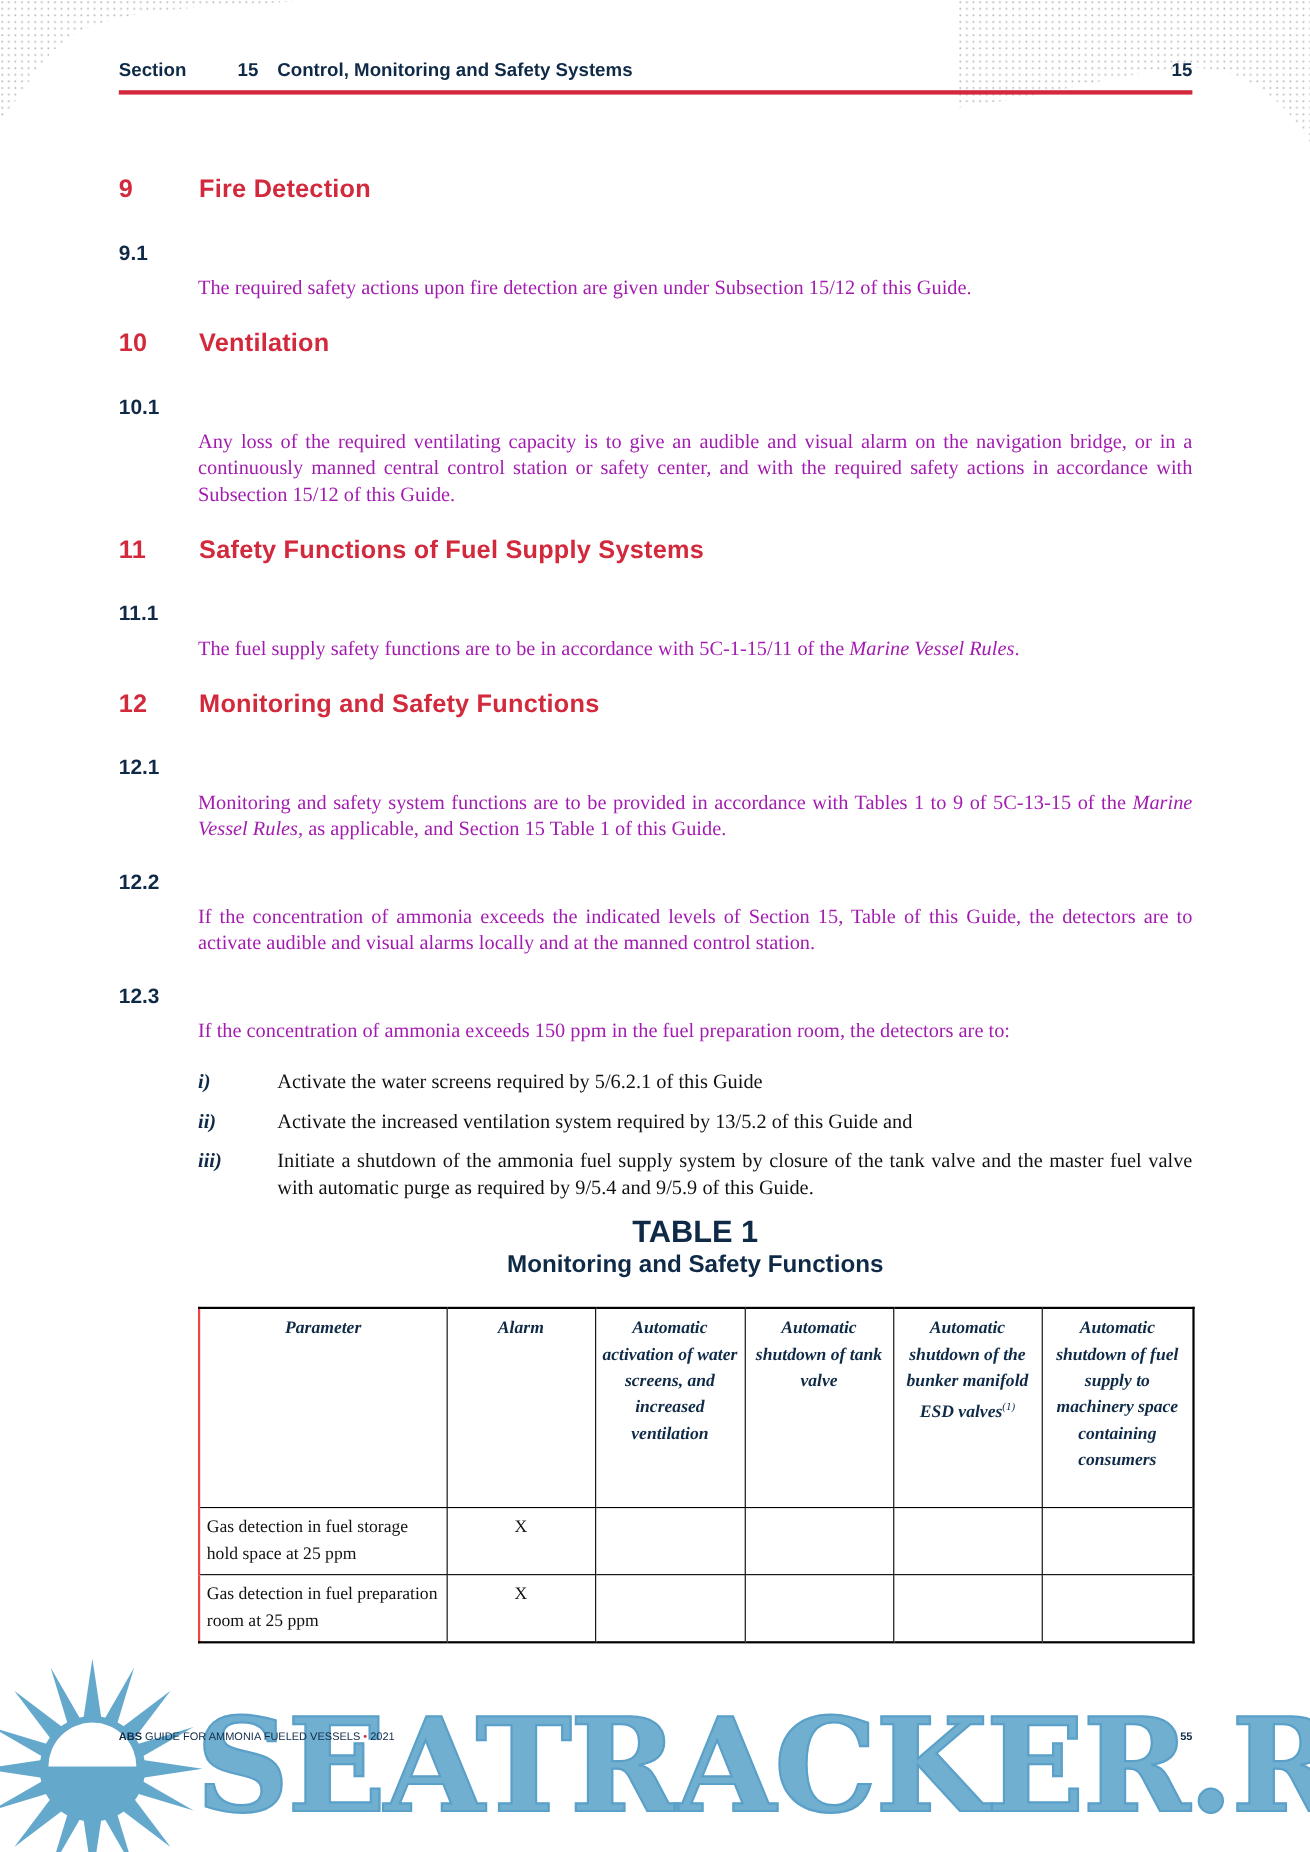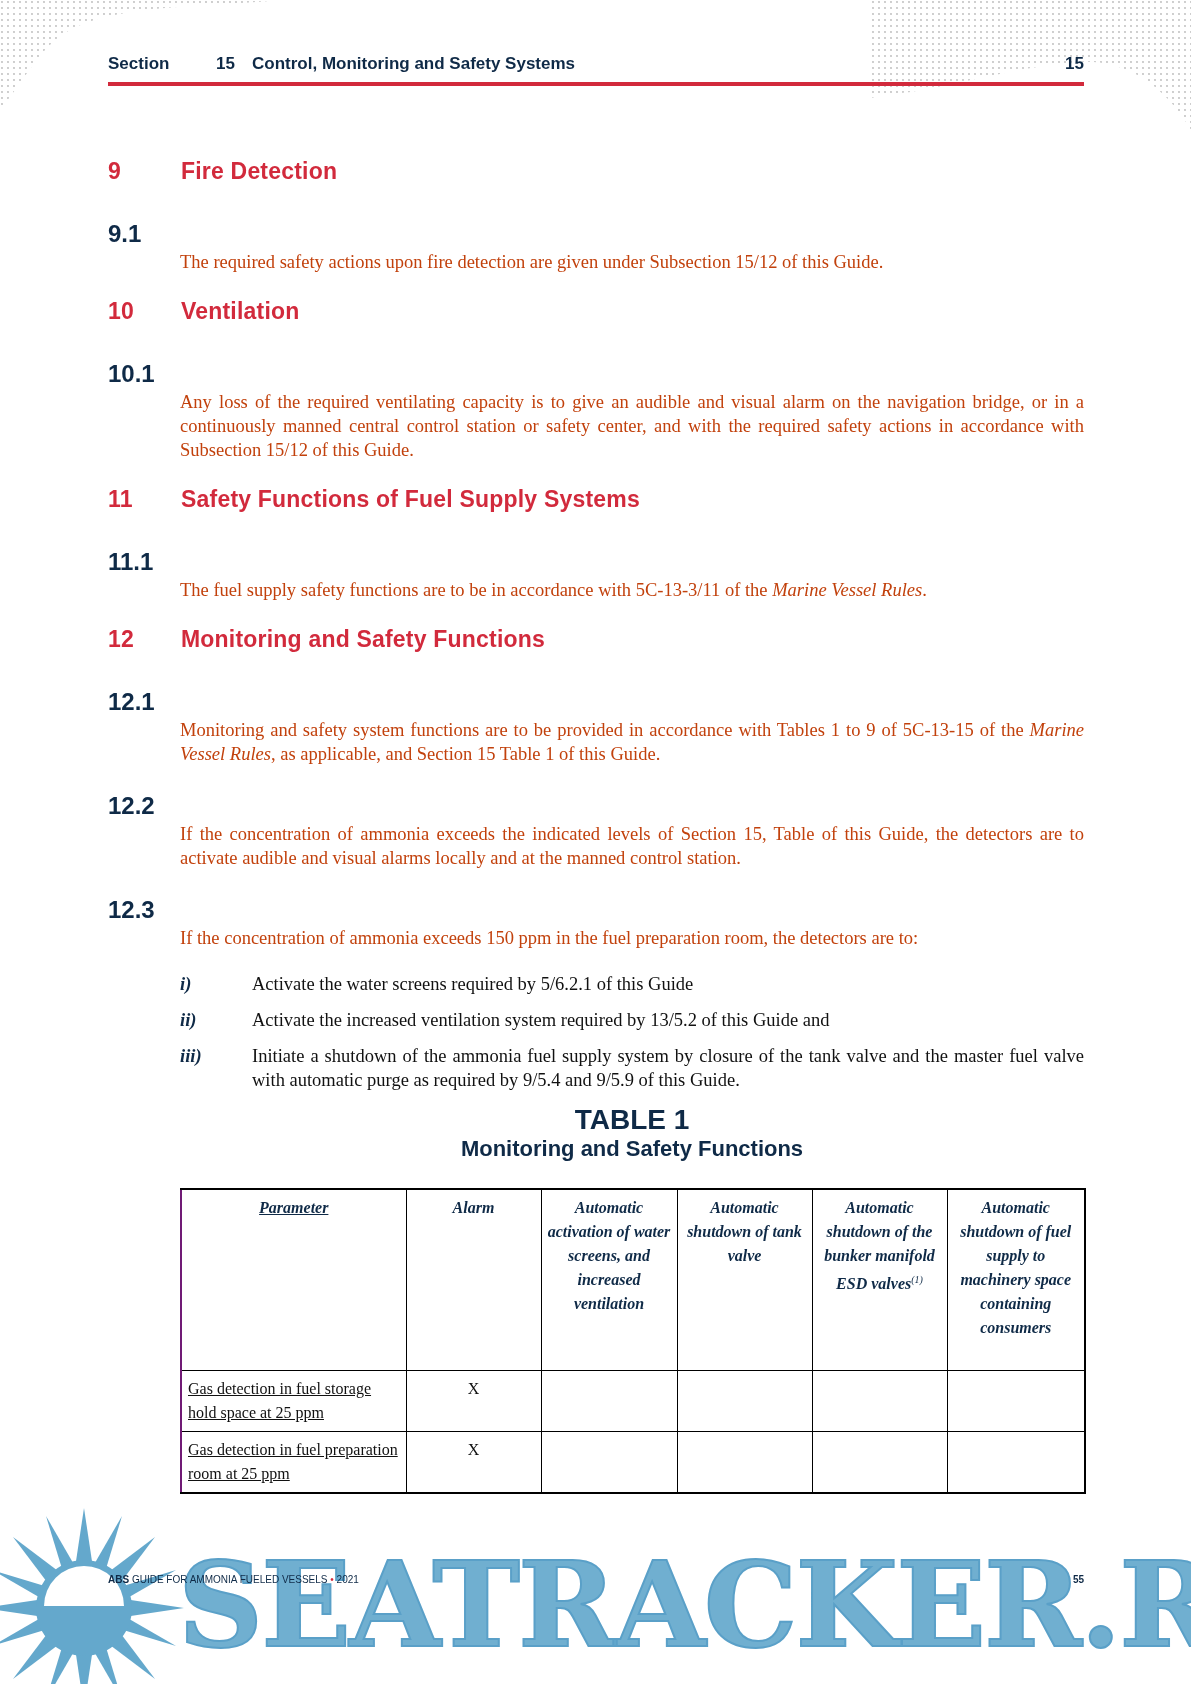--- a/index.html
+++ b/index.html
@@ -14,43 +14,43 @@
   .hdr .sec-label { position: absolute; left: 0; top: 0; }
   .hdr .sec-num { position: absolute; left: 108px; top: 0; }
   .hdr .sec-title { position: absolute; left: 144px; top: 0; }
   .hdr .page-sec { position: absolute; right: 0; top: 0; }
   .hdr-rule { position: absolute; left: 108px; top: 82px; width: 976px; height: 4px; background: #d22a3c; }
 
   
   .h1 { position: absolute; left: 108px; font-family: "Liberation Sans", sans-serif; font-weight: bold; font-size: 23px; color: #d22a3c; letter-spacing: 0.2px; }
   .h1 .num { position: absolute; left: 0; top: 0; }
   .h1 .txt { position: absolute; left: 73px; top: 0; white-space: nowrap; }
-  .h2 { position: absolute; left: 108px; font-family: "Liberation Sans", sans-serif; font-weight: bold; font-size: 24px; color: #0f2a47; }
-
-  .para { position: absolute; left: 180px; width: 904px; font-size: 18.5px; line-height: 24px; text-align: justify; color: #c2410c; }
+  .h2 { position: absolute; left: 108px; font-family: "Liberation Sans", sans-serif; font-weight: bold; font-size: 19px; color: #0f2a47; }
+
+  .para { position: absolute; left: 180px; width: 904px; font-size: 18.5px; line-height: 24px; text-align: justify; color: #a21caf; }
   .para i { font-style: italic; }
 
   .li { position: absolute; left: 180px; width: 904px; font-size: 18.5px; line-height: 24px; }
   .li .mark { position: absolute; left: 0; top: 0; font-style: italic; font-weight: bold; color: #0f2a47; }
   .li .txt { position: absolute; left: 72px; top: 0; width: 832px; text-align: justify; }
 
   
   .tcap { position: absolute; left: 180px; width: 904px; text-align: center; font-family: "Liberation Sans", sans-serif; color: #0f2a47; }
   .tcap .t1 { font-size: 28px; font-weight: bold; line-height: 28px; }
   .tcap .t2 { font-size: 22px; font-weight: bold; line-height: 30px; }
 
   table.mt { position: absolute; left: 180px; top: 1188px; width: 904px; border-collapse: collapse; table-layout: fixed; }
   table.mt th, table.mt td { border: 1px solid #000; vertical-align: top; }
   table.mt th { font-style: italic; font-weight: bold; font-size: 16px; line-height: 24px; color: #0f2a47; text-align: center; padding: 6px 6px 0 6px; height: 174px; }
   table.mt th sup { font-size: 10px; font-weight: normal; }
   table.mt td { font-size: 16px; line-height: 24px; padding: 6px 6px 4px 6px; height: 50px; }
   table.mt td.c { text-align: center; }
   table.mt tr.hrow th { border-top: 2px solid #000; }
   table.mt tr:last-child td { border-bottom: 2px solid #000; }
-  table.mt th:first-child, table.mt td:first-child { border-left: 2px solid #701a75; text-decoration: underline; }
+  table.mt th:first-child, table.mt td:first-child { border-left: 2px solid #ef4444; }
   table.mt th:last-child, table.mt td:last-child { border-right: 2px solid #000; }
 
   
   .ftr { position: absolute; left: 108px; top: 1574px; width: 976px; font-family: "Liberation Sans", sans-serif; font-size: 10px; color: #0f2a47; z-index: 3; }
   .ftr .brand { font-weight: bold; }
   .ftr .bullet { color: #d22a3c; }
   .ftr .pg { position: absolute; right: 0; top: 0; font-weight: bold; }
 
   
   .wm { position: absolute; left: 0; top: 1500px; width: 1191px; height: 184px; z-index: 2; pointer-events: none; }
@@ -91,21 +91,21 @@
   <span class="txt">Ventilation</span>
 </div>
 <div class="h2" style="top:360px;">10.1</div>
 <div class="para" style="top:390px;">Any loss of the required ventilating capacity is to give an audible and visual alarm on the navigation bridge, or in a continuously manned central control station or safety center, and with the required safety actions in accordance with Subsection 15/12 of this Guide.</div>
 
 <div class="h1" style="top:486px;">
   <span class="num">11</span>
   <span class="txt">Safety Functions of Fuel Supply Systems</span>
 </div>
 <div class="h2" style="top:548px;">11.1</div>
-<div class="para" style="top:578px;"><span>The fuel supply safety functions are to be in accordance with 5C-13-3/11 of the </span><i>Marine Vessel Rules</i><span>.</span></div>
+<div class="para" style="top:578px;"><span>The fuel supply safety functions are to be in accordance with 5C-1-15/11 of the </span><i>Marine Vessel Rules</i><span>.</span></div>
 
 <div class="h1" style="top:626px;">
   <span class="num">12</span>
   <span class="txt">Monitoring and Safety Functions</span>
 </div>
 <div class="h2" style="top:688px;">12.1</div>
 <div class="para" style="top:718px;"><span>Monitoring and safety system functions are to be provided in accordance with Tables 1 to 9 of 5C-13-15 of the </span><i>Marine Vessel Rules</i><span>, as applicable, and Section 15 Table 1 of this Guide.</span></div>
 
 <div class="h2" style="top:792px;">12.2</div>
 <div class="para" style="top:822px;">If the concentration of ammonia exceeds the indicated levels of Section 15, Table of this Guide, the detectors are to activate audible and visual alarms locally and at the manned control station.</div>

